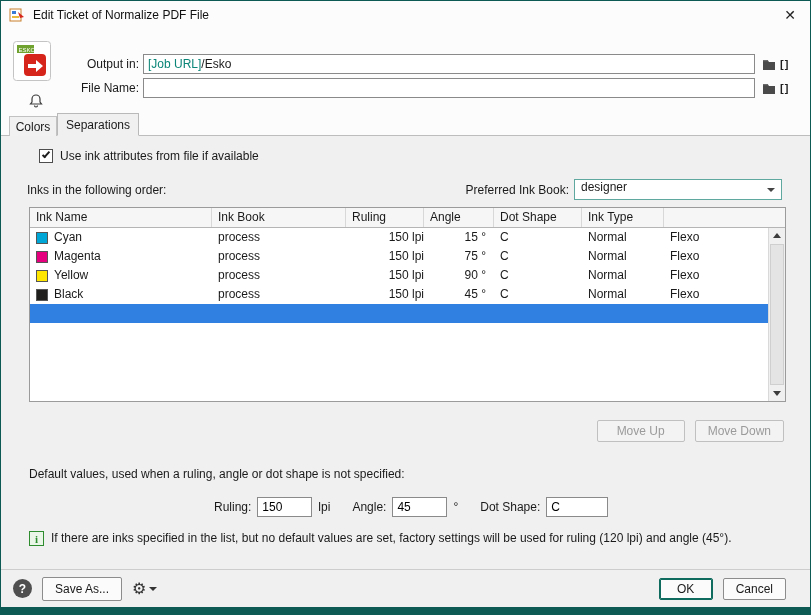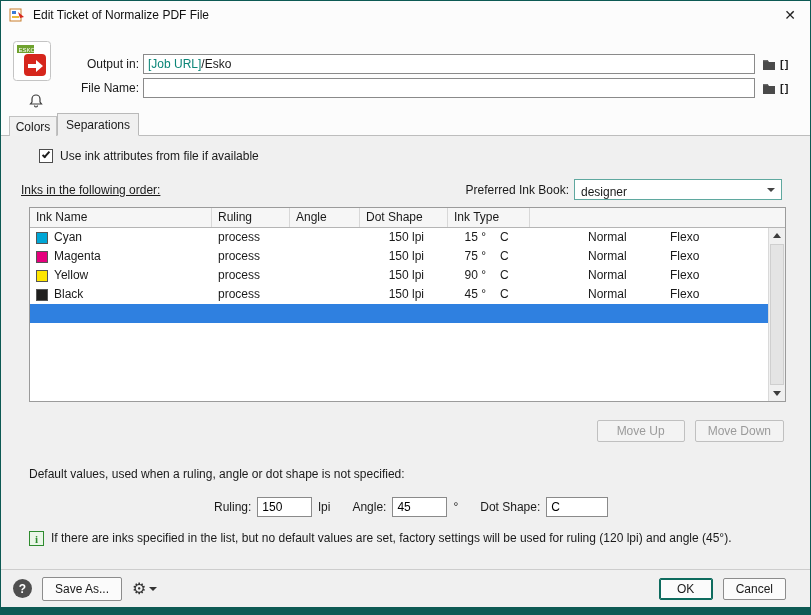--- a/index.html
+++ b/index.html
@@ -35,23 +35,23 @@
   .tab-inactive{left:8px;top:115px;height:20px;width:48px;background:#f1f1f1;border:1px solid #c2c2c2;border-bottom:none;}
   .tab-active{left:56px;top:112px;height:23px;width:82px;background:#f0f0f0;border:1px solid #b9b9b9;border-bottom:1px solid #f0f0f0;}
 
   
   .chk-row{position:absolute;left:38px;top:148px;display:flex;align-items:center;cursor:pointer;}
   .checkbox{width:14px;height:14px;border:1px solid #4d4d4d;background:#fff;position:relative;}
   .checkbox .mark{position:absolute;left:2px;top:2px;width:8px;height:4px;border-left:2px solid #1d1d1d;border-bottom:2px solid #1d1d1d;transform:rotate(-48deg);}
   .chk-label{margin-left:7px;}
 
   
-  .inks-label{position:absolute;left:20px;top:182px;text-decoration:underline;}
+  .inks-label{position:absolute;left:26px;top:182px;}
   .pref-group{position:absolute;right:28px;top:178px;display:flex;align-items:center;gap:5px;}
-  .combo{width:208px;height:21px;background:#fff;border:1px solid #5fa89f;display:flex;align-items:flex-end;padding:0 18px 0 6px;position:relative;cursor:pointer;}
+  .combo{width:208px;height:21px;background:#fff;border:1px solid #5fa89f;display:flex;align-items:flex-start;padding:0 18px 0 6px;position:relative;cursor:pointer;}
   .combo .chev{position:absolute;right:6px;top:8px;width:0;height:0;border:4px solid transparent;border-top-color:#444;}
 
   
   .inks-table{position:absolute;left:28px;top:206px;width:757px;height:195px;background:#fff;border:1px solid #9b9b9b;}
   .thead{display:flex;height:20px;background:#f6f6f6;border-bottom:1px solid #b5b5b5;width:100%;}
   .hcell{border-right:1px solid #d8d8d8;line-height:19px;padding-left:6px;overflow:hidden;white-space:nowrap;cursor:pointer;}
   .tbody{position:absolute;top:20px;left:0;right:17px;bottom:0;overflow:hidden;}
   .trow{display:flex;height:19px;line-height:19px;cursor:pointer;}
   .cell{padding-left:6px;overflow:hidden;white-space:nowrap;display:flex;align-items:center;}
   .c0{width:182px;}
@@ -176,20 +176,21 @@
     <span>Preferred Ink Book:</span>
     <div class="combo">
       <span>designer</span>
       <span class="chev"></span>
     </div>
   </div>
 
   <div class="inks-table">
     <div class="thead" id="inks-thead">
         <div class="hcell c0">Ink Name</div>
+        <div class="hcell c1">Ink Book</div>
         <div class="hcell c2">Ruling</div>
         <div class="hcell c3">Angle</div>
         <div class="hcell c4">Dot Shape</div>
         <div class="hcell c5">Ink Type</div>
       </div>
     <div class="tbody" id="inks-tbody">
         <div class="trow">
           <div class="cell c0">
             <div class="swatch" style="background: rgb(0, 166, 214);"></div>
             <span>Cyan</span>

